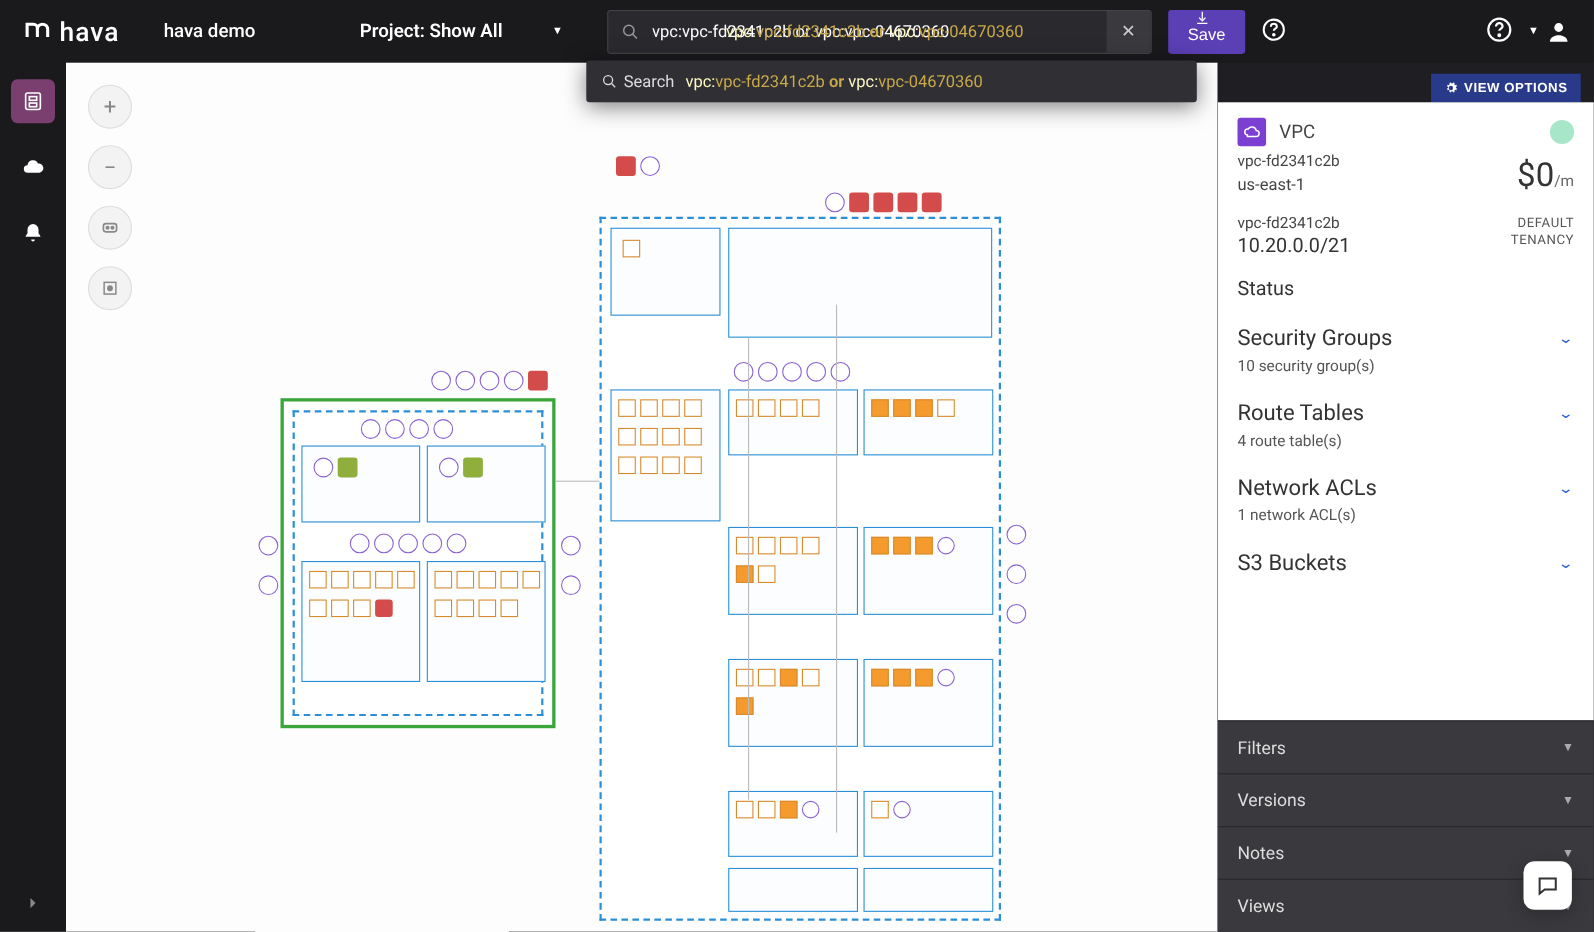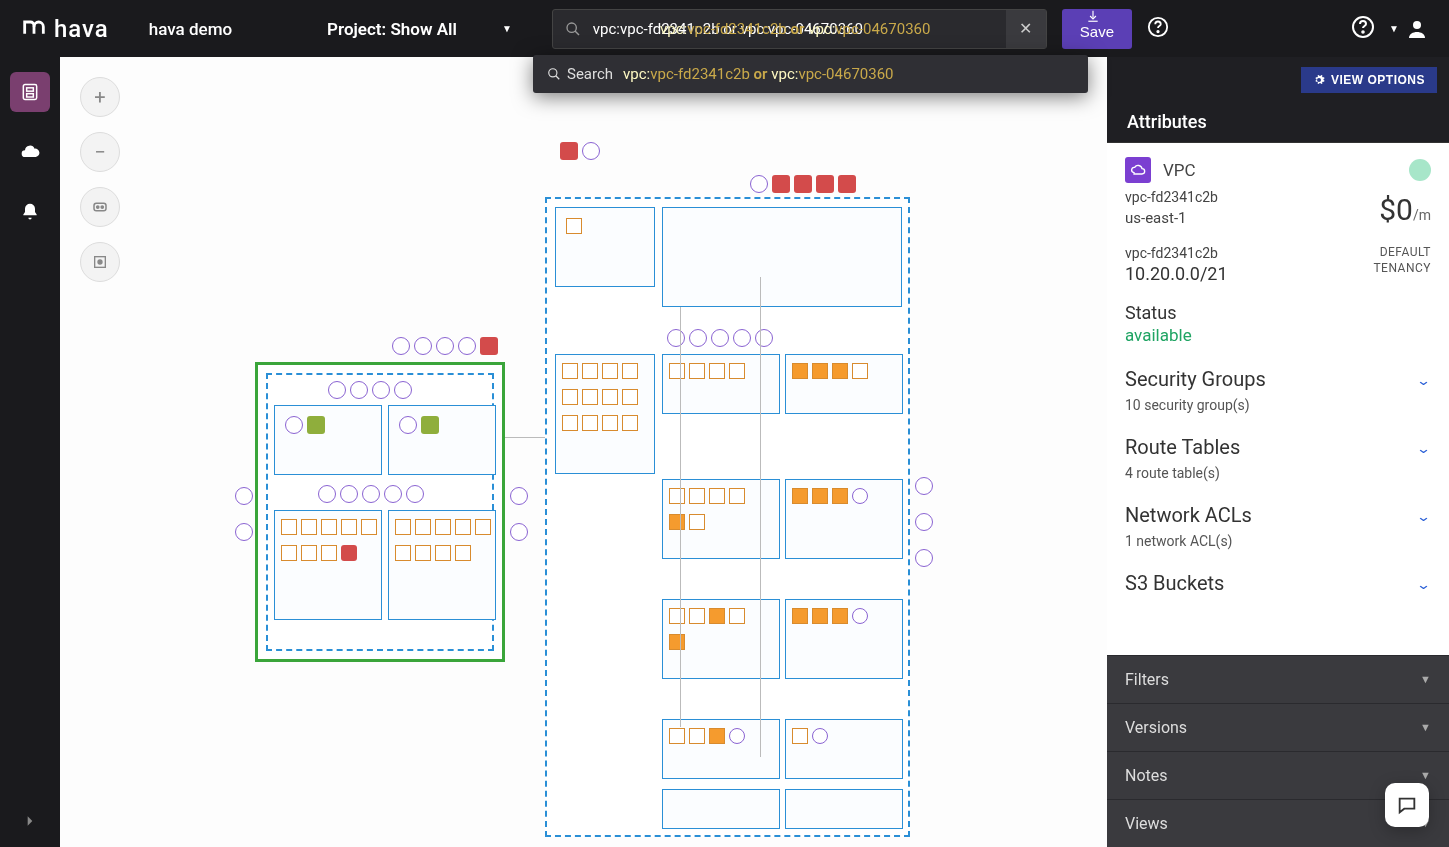--- a/index.html
+++ b/index.html
@@ -532,21 +532,20 @@
 </div>
 
 <div class="rightpanel">
   <button class="view-options">
     <svg width="12" height="12" viewBox="0 0 24 24" fill="#fff">
         <path d="M12 8a4 4 0 1 0 0 8 4 4 0 0 0 0-8zm9 4l2 1-1 3-2-1a8 8 0 0 1-2 2l1 2-3 1-1-2a8 8 0 0 1-2 0l-1 2-3-1 1-2a8 8 0 0 1-2-2l-2 1-1-3 2-1a8 8 0 0 1 0-2l-2-1 1-3 2 1a8 8 0 0 1 2-2l-1-2 3-1 1 2a8 8 0 0 1 2 0l1-2 3 1-1 2a8 8 0 0 1 2 2l2-1 1 3-2 1a8 8 0 0 1 0 2z"></path>
       </svg>
     <span>VIEW OPTIONS</span>
   </button>
 
-  <div class="panel-header">Attributes</div>
 
   <div class="attr-body">
     <div class="vpc-head">
       <div class="vpc-ic">
         <svg width="16" height="16" viewBox="0 0 24 24" fill="none" stroke="#fff" stroke-width="2">
             <path d="M6 18h12a4 4 0 0 0 0-8 6 6 0 0 0-11-2 4 4 0 0 0-1 8z"></path>
           </svg>
       </div>
       <div class="vpc-label">VPC</div>
       <div class="status-dot"></div>
@@ -566,21 +565,20 @@
         <div class="meta-left">vpc-fd2341c2b</div>
         <div class="cidr">10.20.0.0/21</div>
       </div>
       <div class="tenancy">
         <div>DEFAULT</div>
         <div>TENANCY</div>
       </div>
     </div>
 
     <div class="status-lbl">Status</div>
-    <div class="status-val">available</div>
 
     <div class="sect">
       <div class="sect-head">
         <div class="sect-title">Security Groups</div>
         <div class="chev">⌄</div>
       </div>
       <div class="sect-sub">10 security group(s)</div>
     </div>
     <div class="sect">
       <div class="sect-head">

